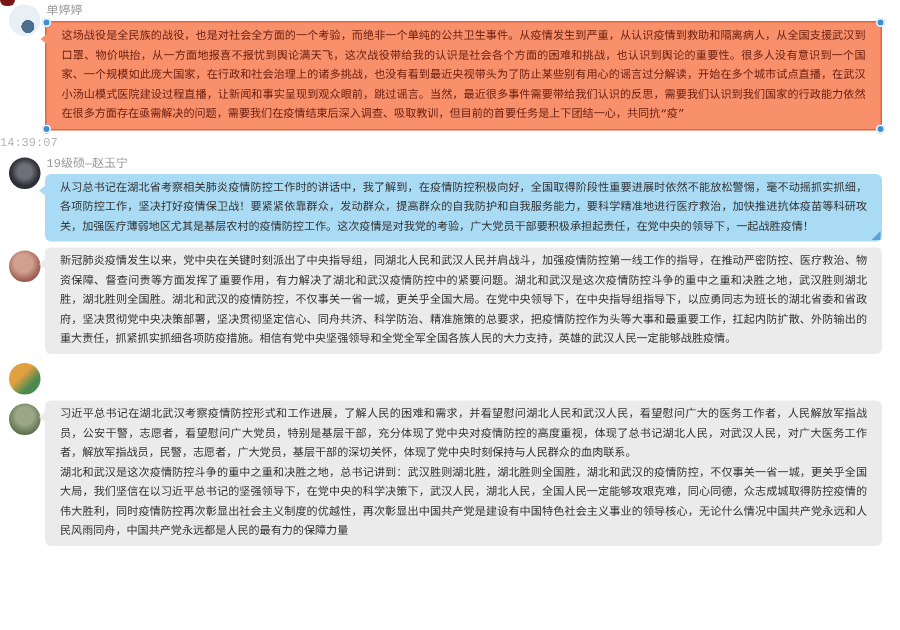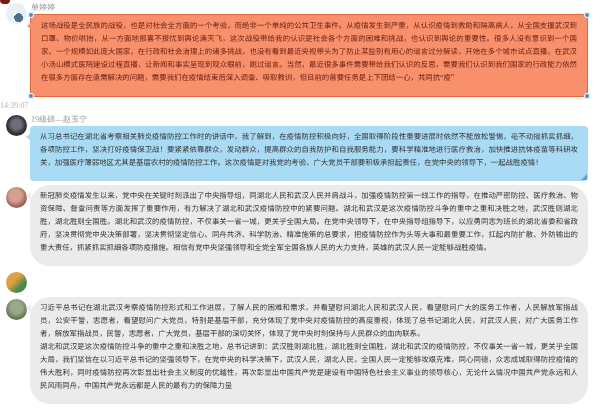--- a/index.html
+++ b/index.html
@@ -2,21 +2,21 @@
 <html lang="zh-CN" style="--bg: #ffffff; --bubble-orange: #f7906b; --bubble-orange-border: #e4653c; --bubble-orange-text: #6d2012; --bubble-blue: #aadbf5; --corner-blue: #5ba4cf; --bubble-gray: #ebebeb; --text-dark: #333333; --name-gray: #9a9a9a; --time-gray: #b5b5b5; --handle-blue: #3e8ed0; --fragment-red: #7a1616;"><head>
 <meta charset="utf-8">
 <style>
   * { margin:0; padding:0; box-sizing:border-box; }
   html,body { background:#ffffff; }
   .screen {
     position:relative;
     width:596px; height:420px;
     overflow:hidden;
     background:var(--bg, #ffffff);
-    font-family:Liberation Serif, serif;
+    font-family:Liberation Mono, monospace;
   }
   .edge-fragment{
     position:absolute; top:0; left:0;
     width:10px; height:4px;
     background:var(--fragment-red,#7a1616);
     border-radius:0 0 4px 4px;
   }
   .row{ display:flex; align-items:flex-start; padding:1px 8px 3px 6px; }
   .avatar{
     width:21px; height:21px; border-radius:50%;
@@ -31,33 +31,33 @@
   .col{ flex:1; min-width:0; }
   .name{
     font-size:8px; line-height:9px; margin:2px 0 2px 1px;
     color:var(--name-gray,#9a9a9a);
     white-space:nowrap; overflow:hidden;
   }
   .bubble{
     position:relative;
     display:block;
     border-radius:4px;
-    padding:4px 10px 12px;
+    padding:4px 10px 2px;
     font-size:7.4px; line-height:13px;
     color:var(--text-dark,#333333);
     text-align:justify;
   }
   .btext{ white-space:pre-wrap; word-break:break-all; }
   .bubble::before{
     content:""; position:absolute; left:-4px; top:7px;
     border-top:4px solid transparent;
     border-bottom:4px solid transparent;
     border-right:5px solid;
   }
-  .bubble.gray{ background:var(--bubble-gray,#ebebeb);border-radius:20px; }
+  .bubble.gray{ background:var(--bubble-gray,#ebebeb); }
   .bubble.gray::before{ border-right-color:var(--bubble-gray,#ebebeb); }
   .bubble.blue{ background:var(--bubble-blue,#aadbf5); }
   .bubble.blue::before{ border-right-color:var(--bubble-blue,#aadbf5); }
   .bubble.blue::after{
     content:""; position:absolute; right:1px; bottom:1px;
     border-left:6px solid transparent;
     border-bottom:6px solid var(--corner-blue,#5ba4cf);
   }
   .bubble.orange{
     background:var(--bubble-orange,#f7906b);

